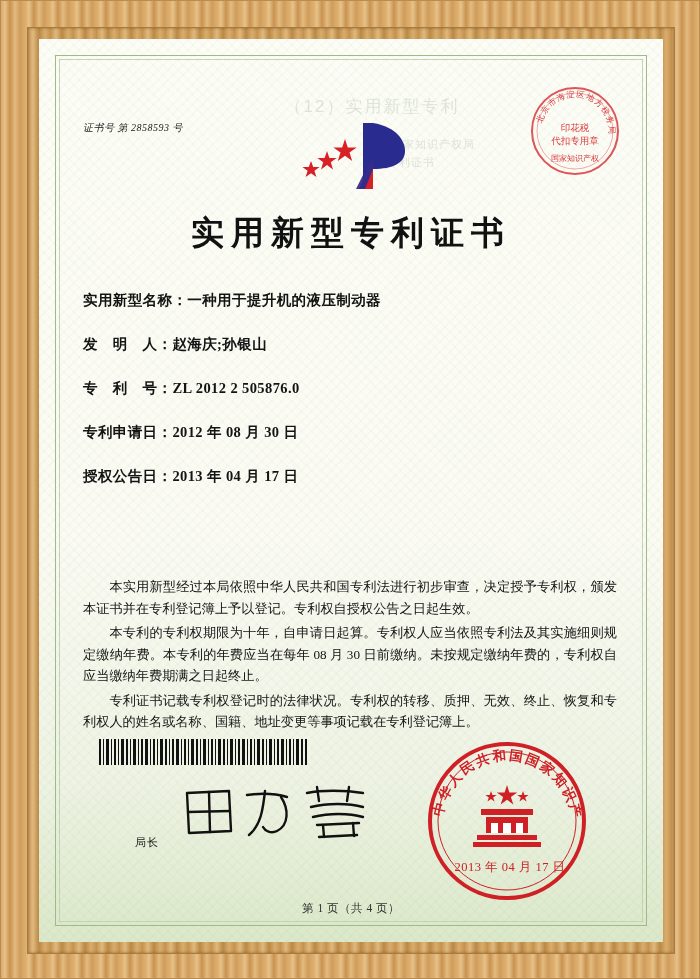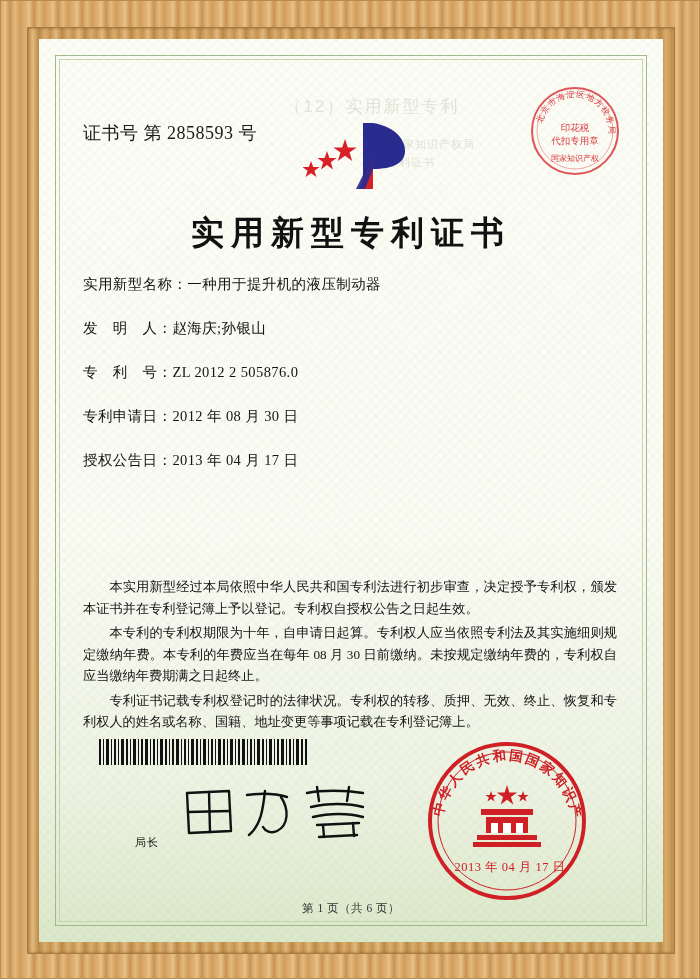--- a/index.html
+++ b/index.html
@@ -104,23 +104,24 @@
     color: rgba(150,170,140,0.30);
     font-size: 11px;
     letter-spacing: 1px;
     font-family: "Liberation Sans", sans-serif;
   }
 
   
   .cert-no {
     position: absolute;
     left: 44px; top: 82px;
-    font-size: 18px;
+    font-size: 10px;
     color: #1a1a1a;
     letter-spacing: 0.5px;
+    font-style: italic;
   }
 
   
   .logo {
     position: absolute;
     left: 262px; top: 78px;
     width: 120px; height: 78px;
   }
 
   
@@ -140,22 +141,23 @@
     font-weight: bold;
     color: #111;
     letter-spacing: 7px;
     font-family: Liberation Mono, monospace;
   }
 
   
   .fields {
     position: absolute;
     left: 44px;
-    top: 236px;
+    top: 252px;
     width: 530px;
+    font-weight: bold;
   }
   .field-row {
     font-size: 14.5px;
     color: #141414;
     margin-bottom: 25px;
     letter-spacing: 0.4px;
     white-space: nowrap;
   }
   .field-label { display: inline-block; }
   .field-value { display: inline-block; }
@@ -407,15 +409,15 @@
           <rect x="66" y="84" width="7" height="10" fill="#fff"></rect>
           <rect x="78" y="84" width="8" height="10" fill="#fff"></rect>
           <rect x="91" y="84" width="7" height="10" fill="#fff"></rect>
           <rect x="52" y="96" width="60" height="5"></rect>
           <rect x="48" y="103" width="68" height="5"></rect>
         </g>
       </svg>
     </div>
     <div class="seal-date">2013 年 04 月 17 日</div>
 
-    <div class="footer">第 1 页（共 6 页）</div>
+    <div class="footer">第 1 页（共 4 页）</div>
   </div>
 </div>
 
 </body></html>

